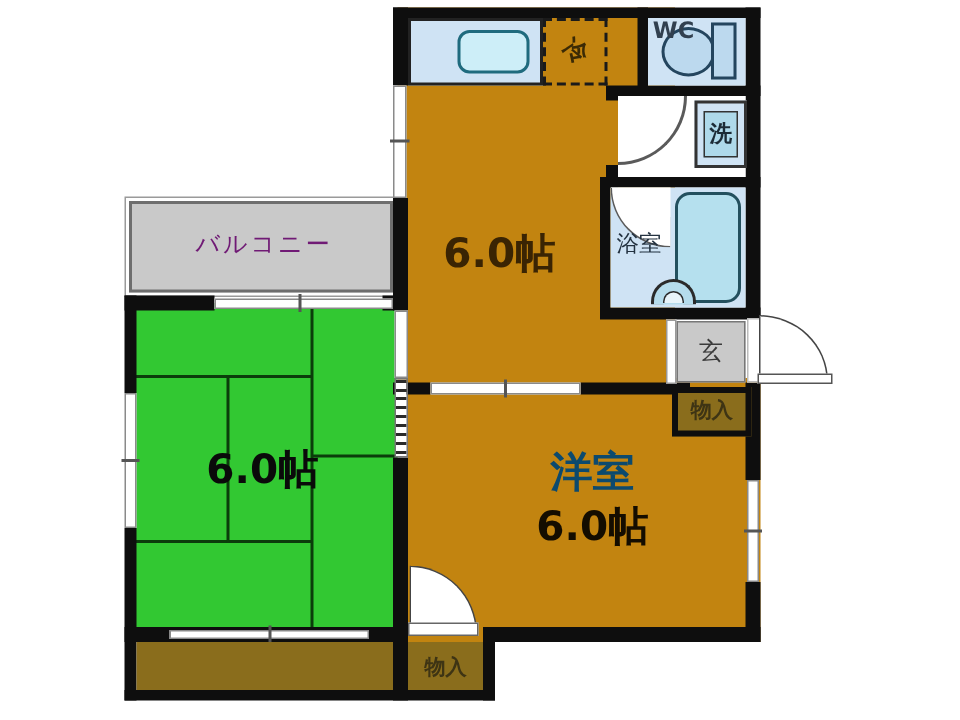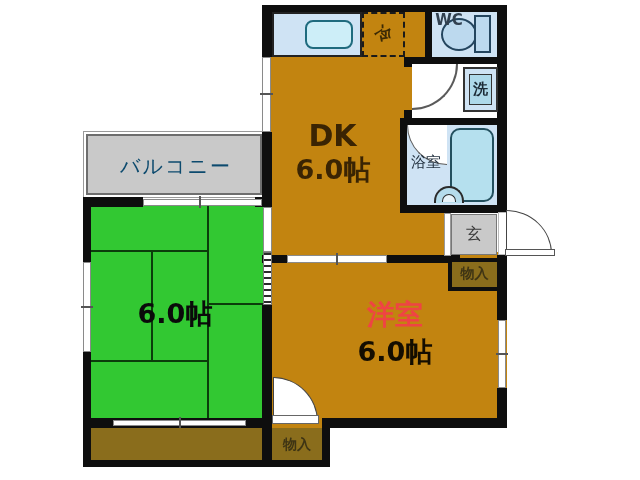--- a/index.html
+++ b/index.html
@@ -23,21 +23,21 @@
   <div class="abs" style="left:272px;top:252px;width:235px;height:176px;background:#c28410;"></div>
   <div class="abs" style="left:88px;top:202px;width:177px;height:220px;background:#32c832;"></div>
 
   <div class="tatami" style="left:207px;top:203px;width:2px;height:217px;"></div>
   <div class="tatami" style="left:90px;top:250px;width:118px;height:2px;"></div>
   <div class="tatami" style="left:90px;top:360px;width:118px;height:2px;"></div>
   <div class="tatami" style="left:151px;top:250px;width:2px;height:112px;"></div>
   <div class="tatami" style="left:208px;top:303px;width:57px;height:2px;"></div>
 
   <div class="abs" style="left:86px;top:134px;width:176px;height:61px;background:#c9c9c9;border:2px solid #6e6e6e;outline:1px solid #9a9a9a;outline-offset:2px;box-sizing:border-box;"></div>
-  <div class="smalllabel" style="left:96px;top:153px;width:160px;font-size:20px;color:#0c4a6e;letter-spacing:2px;">バルコニー</div>
+  <div class="smalllabel" style="left:96px;top:153px;width:160px;font-size:16px;color:#701a75;letter-spacing:2px;">バルコニー</div>
 
   <div class="wall" style="left:262px;top:5px;width:245px;height:7px;"></div>
 
   <div class="wall" style="left:262px;top:5px;width:10px;height:52px;"></div>
   <div class="wall" style="left:262px;top:132px;width:10px;height:75px;"></div>
 
   <div class="wall" style="left:425px;top:5px;width:7px;height:59px;"></div>
   <div class="wall" style="left:412px;top:57px;width:95px;height:7px;"></div>
 
   <div class="wall" style="left:404px;top:57px;width:8px;height:10px;"></div>
@@ -120,21 +120,20 @@
   <div class="abs" style="left:362px;top:12px;width:43px;height:45px;border:2px dashed #1a1a1a;box-sizing:border-box;"></div>
   <div class="smalllabel" style="left:362px;top:24px;width:43px;font-size:16px;color:#3b2a05;font-weight:bold;transform:rotate(40deg);">冷</div>
 
   <div class="doorarc" style="left:273px;top:377px;width:45px;height:45px;border-radius:0 100% 0 0;border:1.5px solid #444;background:#ffffff;"></div>
   <div class="abs" style="left:272px;top:415px;width:47px;height:9px;background:#ffffff;border:1.5px solid #666;box-sizing:border-box;"></div>
 
   <div class="abs" style="left:91px;top:428px;width:171px;height:32px;background:#8a6d1c;"></div>
   <div class="abs" style="left:272px;top:428px;width:50px;height:32px;background:#8a6d1c;"></div>
   <div class="smalllabel" style="left:272px;top:436px;width:50px;font-size:14px;color:#3e3414;font-weight:bold;">物入</div>
 
-  <div class="roomlabel" style="left:280px;top:120px;width:105px;font-size:30px;color:#3a2403;">DK</div>
   <div class="roomlabel" style="left:278px;top:156px;width:110px;font-size:27px;color:#3a2403;">6.0帖</div>
 
   <div class="roomlabel" style="left:100px;top:300px;width:150px;font-size:27px;color:#0a0a0a;">6.0帖</div>
 
-  <div class="roomlabel" style="left:330px;top:300px;width:130px;font-size:28px;color:#ef4444;">洋室</div>
+  <div class="roomlabel" style="left:330px;top:300px;width:130px;font-size:28px;color:#0c4a6e;">洋室</div>
   <div class="roomlabel" style="left:330px;top:338px;width:130px;font-size:27px;color:#140d00;">6.0帖</div>
 
 </div>
 
 </body></html>

